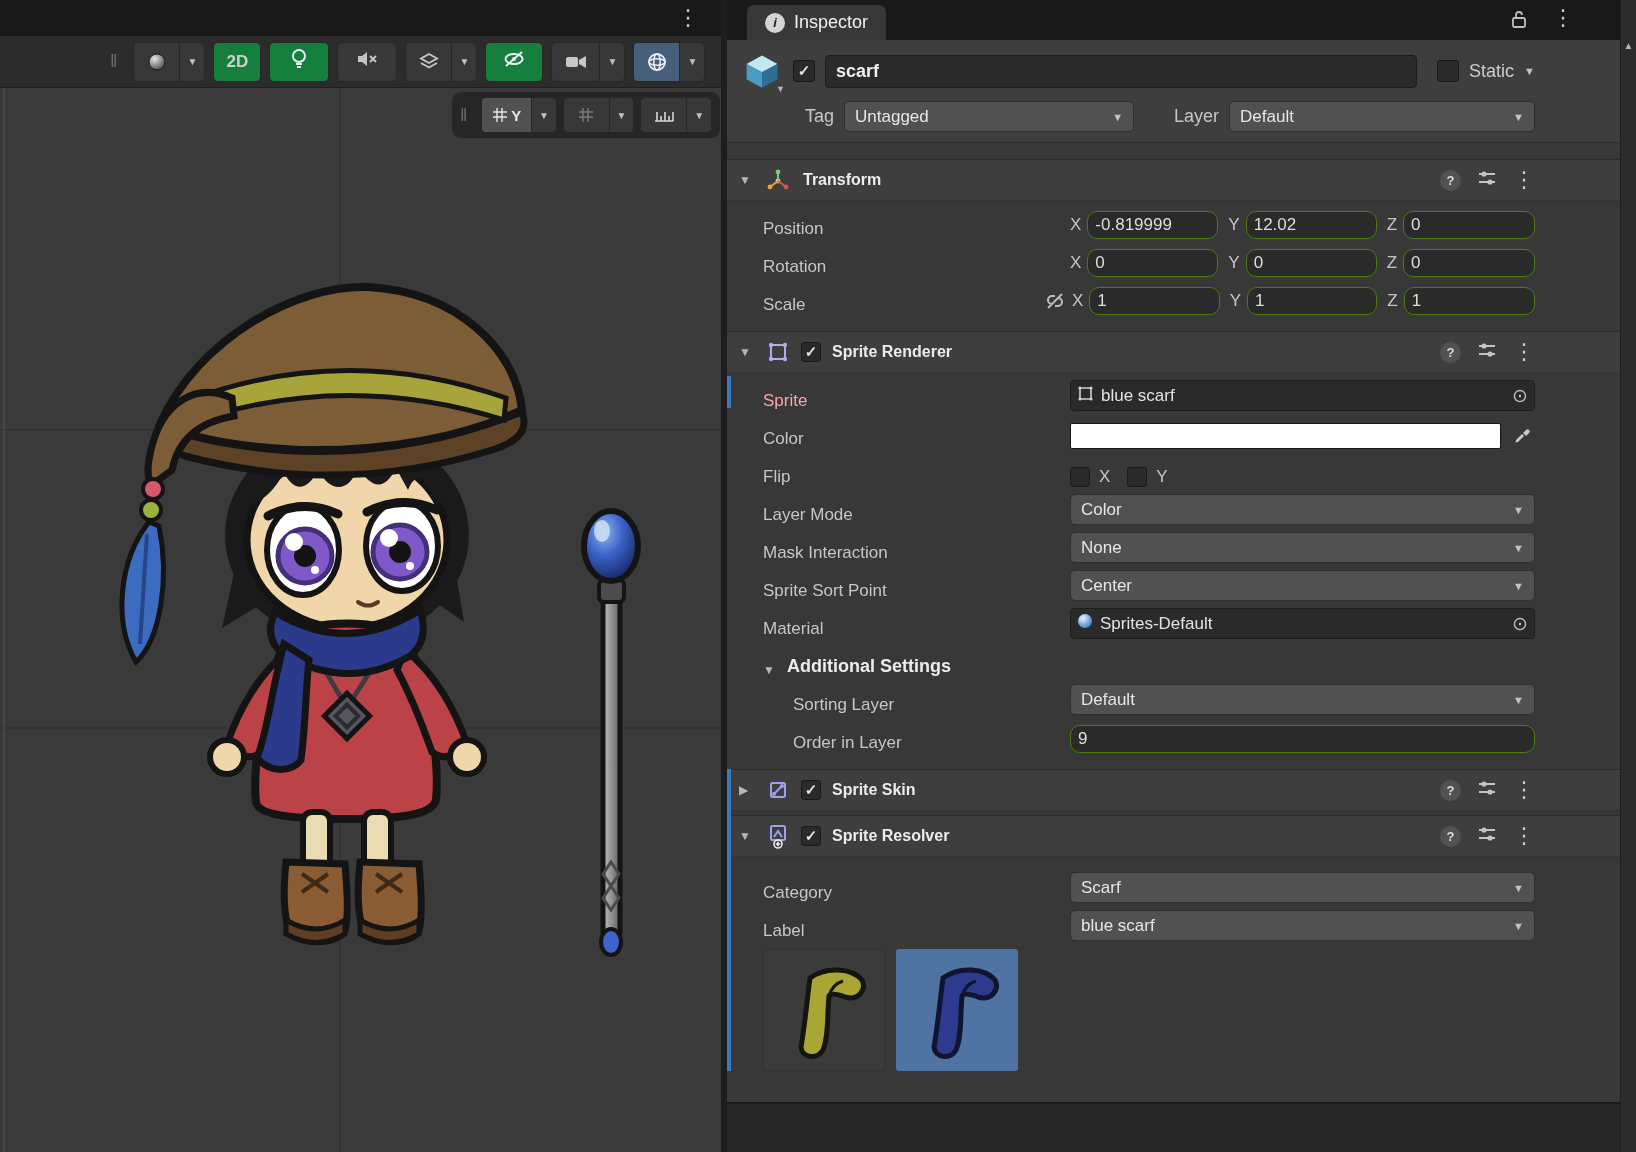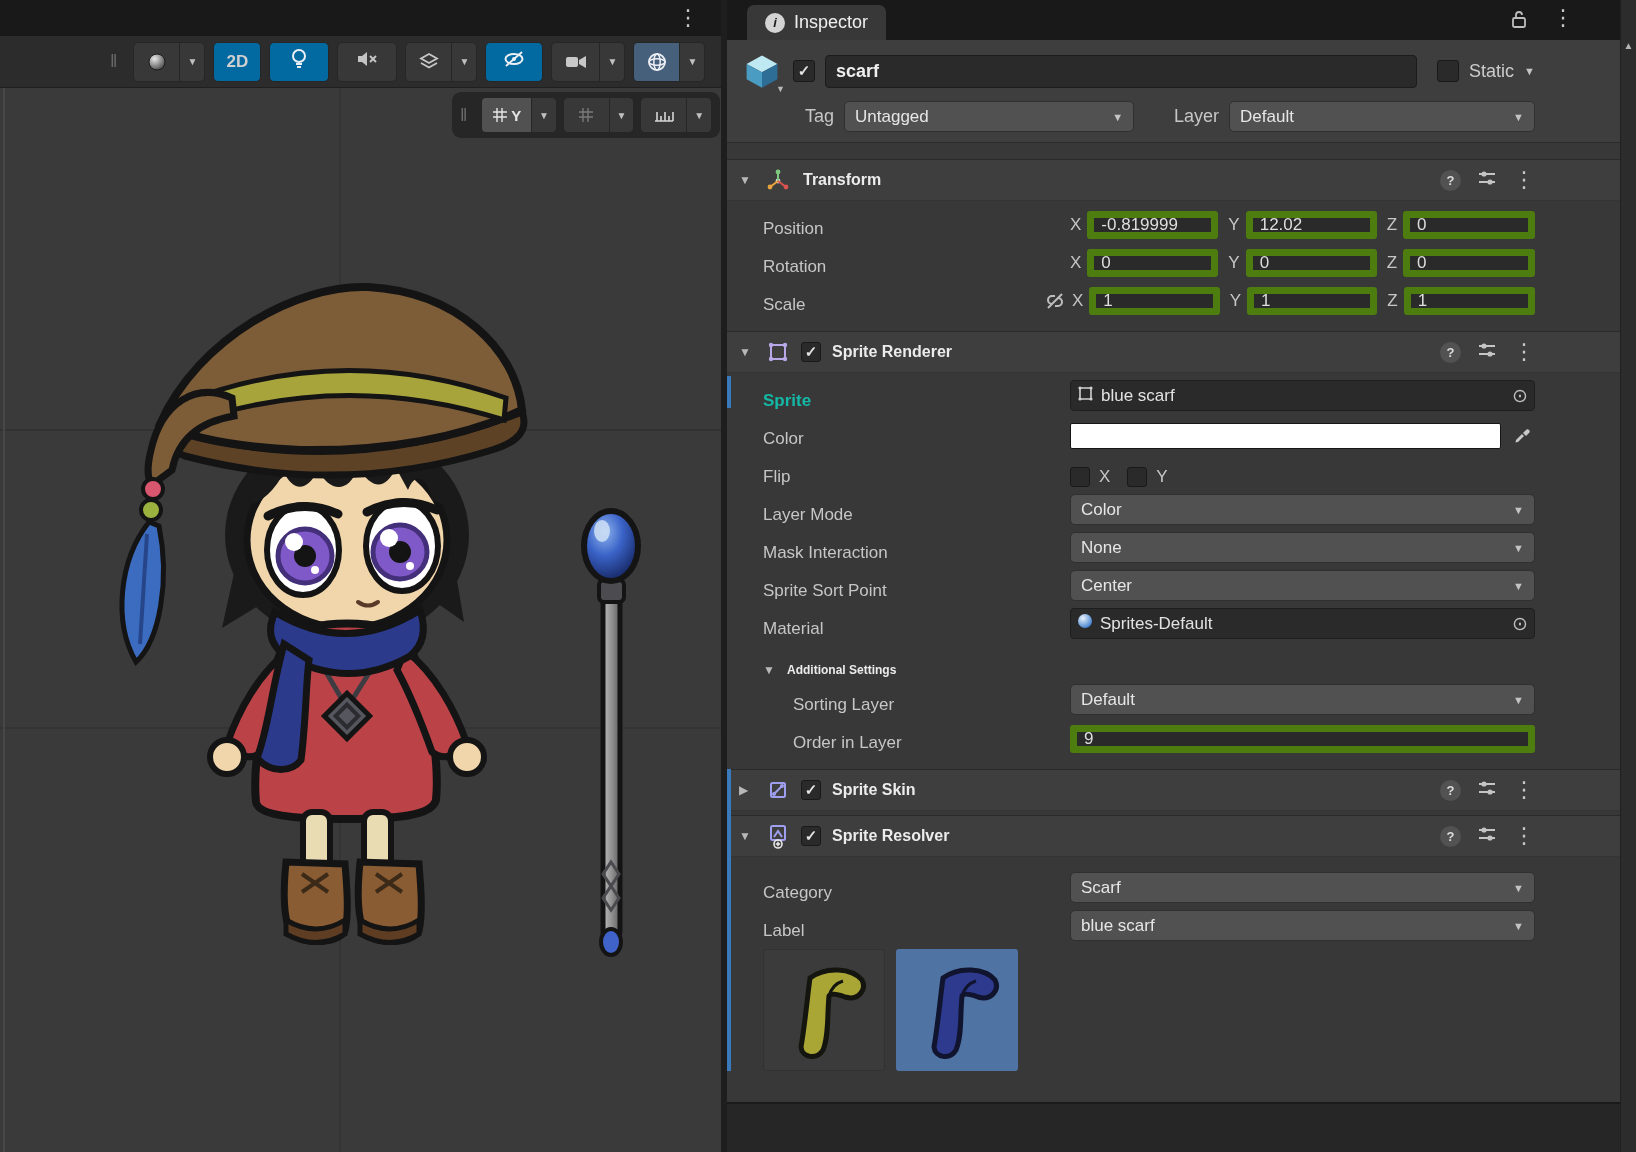--- a/index.html
+++ b/index.html
@@ -9,21 +9,21 @@
 
   
   .left-pane { position:absolute; left:0; top:0; width:721px; height:1152px; background:#3a3a3a; overflow:hidden; }
   .scene-canvas { position:absolute; left:0; top:0; }
   .left-topbar { position:absolute; left:0; top:0; width:721px; height:36px; background:#191919; display:flex; align-items:center; justify-content:flex-end; }
   .left-topbar .kebab { margin-right:22px; }
   .kebab { color:#c8c8c8; font-size:22px; line-height:1; cursor:pointer; }
   .scene-toolbar { position:absolute; left:0; top:36px; width:721px; height:52px; background:#2c2c2c; border-bottom:1px solid #1f1f1f; display:flex; align-items:center; gap:8px; padding-left:110px; }
   .drag-handle { color:#6a6a6a; font-size:18px; letter-spacing:2px; margin-right:6px; cursor:grab; }
   .tbtn { height:40px; min-width:46px; background:#383838; border:1px solid #262626; border-radius:5px; display:flex; align-items:center; justify-content:center; color:#d0d0d0; font-size:17px; font-weight:700; cursor:pointer; }
-  .tbtn.active { background:#0369a1;text-align:center; }
+  .tbtn.active { background:#15803d;text-align:center; }
   .tbtn.split { padding:0; }
   .tbtn.split .half { height:100%; display:flex; align-items:center; justify-content:center; }
   .tbtn.split .main { width:46px; border-right:1px solid #262626; border-radius:4px 0 0 4px; }
   .tbtn.split .main.active { background:#46607c; }
   .tbtn.split .arrow { width:24px; font-size:10px; color:#c0c0c0; }
   .grid-toolbar { position:absolute; left:452px; top:92px; width:268px; height:46px; background:#262626; border-radius:9px; display:flex; align-items:center; gap:6px; padding:0 8px; }
   .grid-toolbar .tbtn { height:36px; }
   .gbtn-label { font-size:15px; font-weight:700; color:#e6e6e6; margin-left:3px; }
 
   
@@ -57,33 +57,33 @@
   .comp { margin-top:16px; }
   .comp-head { height:42px; background:#3e3e3e; border-top:1px solid #2a2a2a; border-bottom:1px solid #343434; display:flex; align-items:center; padding:0 85px 0 12px; gap:9px; }
   .fold { width:16px; color:#b8b8b8; font-size:12px; cursor:pointer; flex:none; }
   .comp-icon { width:28px; height:28px; display:flex; align-items:center; justify-content:center; flex:none; position:relative; }
   .comp-title { font-size:16px; font-weight:700; color:#ececec; flex:1; margin-left:2px; }
   .head-icons { display:flex; align-items:center; gap:16px; }
   .help-badge { width:21px; height:21px; border-radius:50%; background:#525252; color:#dcdcdc; font-size:13px; font-weight:700; display:flex; align-items:center; justify-content:center; cursor:pointer; }
 
   .prow { position:relative; height:38px; display:flex; align-items:flex-end; padding:0 85px 0 36px; }
   .plabel { width:307px; flex:none; color:#c6c6c6; white-space:nowrap; }
-  .plabel.bold { color:#14b8a6; font-weight:700; }
+  .plabel.bold { color:#fca5a5; font-weight:400; }
   .plabel.indent { padding-left:30px; }
   .pvalue { flex:1; display:flex; align-items:center; gap:8px; min-width:0; }
   .axes { flex:1; display:flex; align-items:center; gap:10px; min-width:0; }
   .axgroup { flex:1; display:flex; align-items:center; gap:6px; min-width:0; }
   .axl { color:#c6c6c6; flex:none; }
-  .tfield { width:100%; min-width:0; height:28px; background:#2a2a2a; border:7px solid #4d7c0f; border-radius:3px; color:#dedede; font-size:17px; padding:0 7px; font-family:"Liberation Sans", sans-serif; }
+  .tfield { width:100%; min-width:0; height:28px; background:#2a2a2a; border:1px solid #4d7c0f; border-radius:10px; color:#dedede; font-size:17px; padding:0 7px; font-family:"Liberation Sans", sans-serif; }
   .objfield { flex:1; height:31px; background:#2a2a2a; border:1px solid #1e1e1e; border-radius:4px; display:flex; align-items:center; gap:7px; padding:0 6px; color:#e2e2e2; cursor:pointer; min-width:0; }
   .pick { margin-left:auto; color:#bdbdbd; font-size:19px; line-height:1; cursor:pointer; }
   .swatch { flex:1; height:26px; background:#ffffff; border:1px solid #161616; border-radius:2px; cursor:pointer; }
   .eyedrop { width:26px; text-align:center; cursor:pointer; }
   .fold-row { gap:8px; }
-  .fold-label { font-size:12px; font-weight:700; color:#ececec; }
+  .fold-label { font-size:18px; font-weight:700; color:#ececec; }
 
   .override::before { content:""; position:absolute; left:0; top:3px; bottom:3px; width:4px; background:#3a79bb; }
   .override-group { position:relative; margin-top:16px; }
   .override-group::before { content:""; position:absolute; left:0; top:0; bottom:0; width:4px; background:#3a79bb; z-index:2; }
   .comp-head.stack2 { margin-top:4px; }
   .resolver-rows { padding-top:8px; }
 
   .thumbs { display:flex; gap:11px; padding:8px 0 0 36px; }
   .thumb { width:122px; height:122px; border-radius:3px; display:flex; align-items:center; justify-content:center; cursor:pointer; }
   .thumb.plain { background:#3b3b3b; border:1px solid #323232; }

